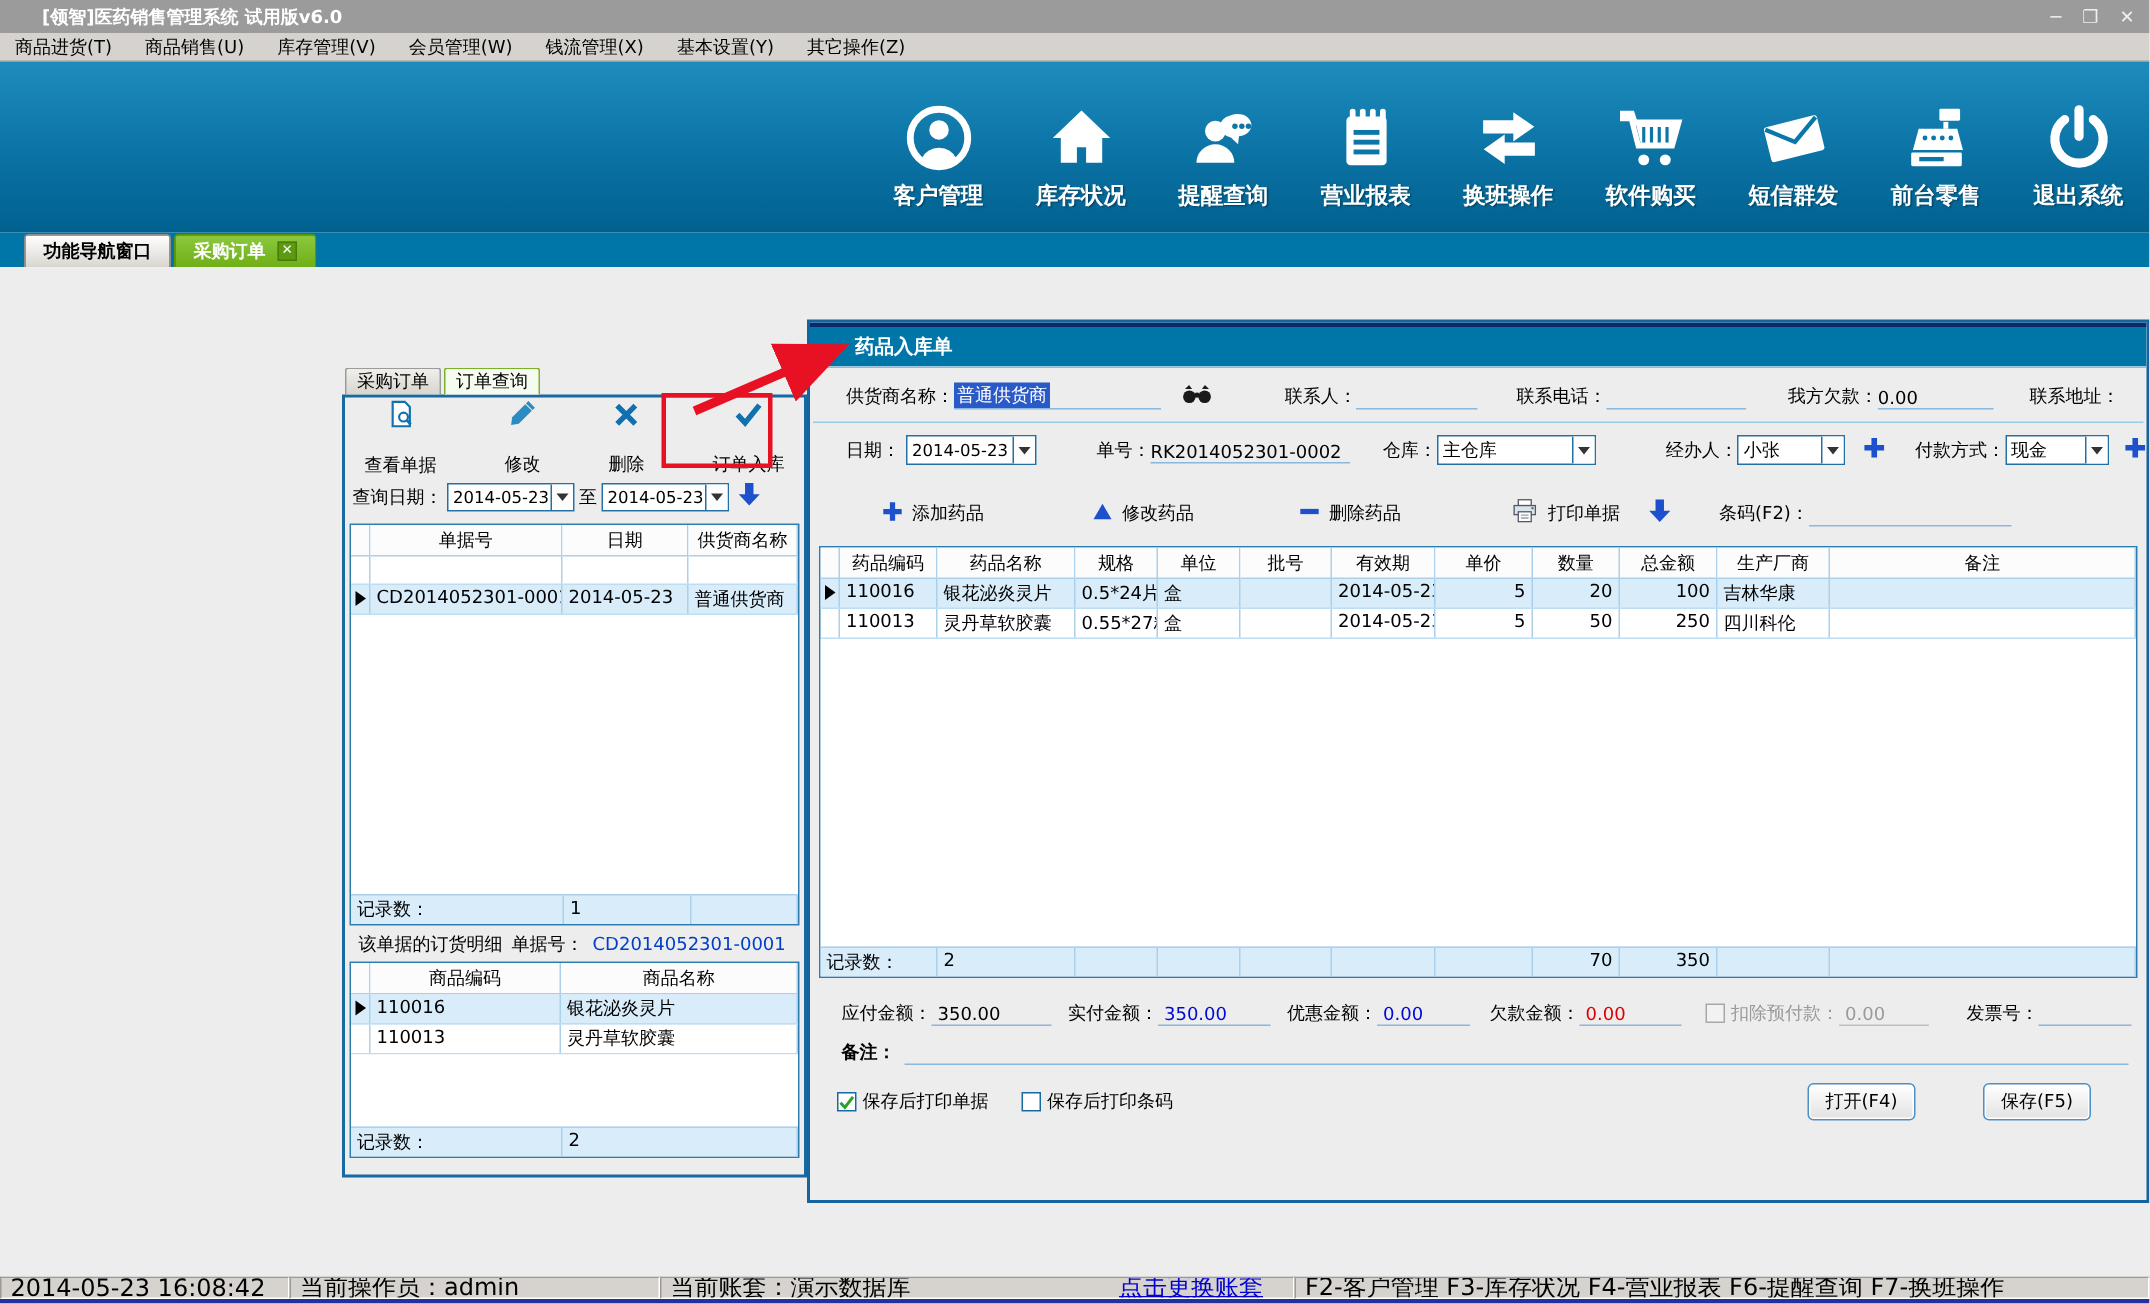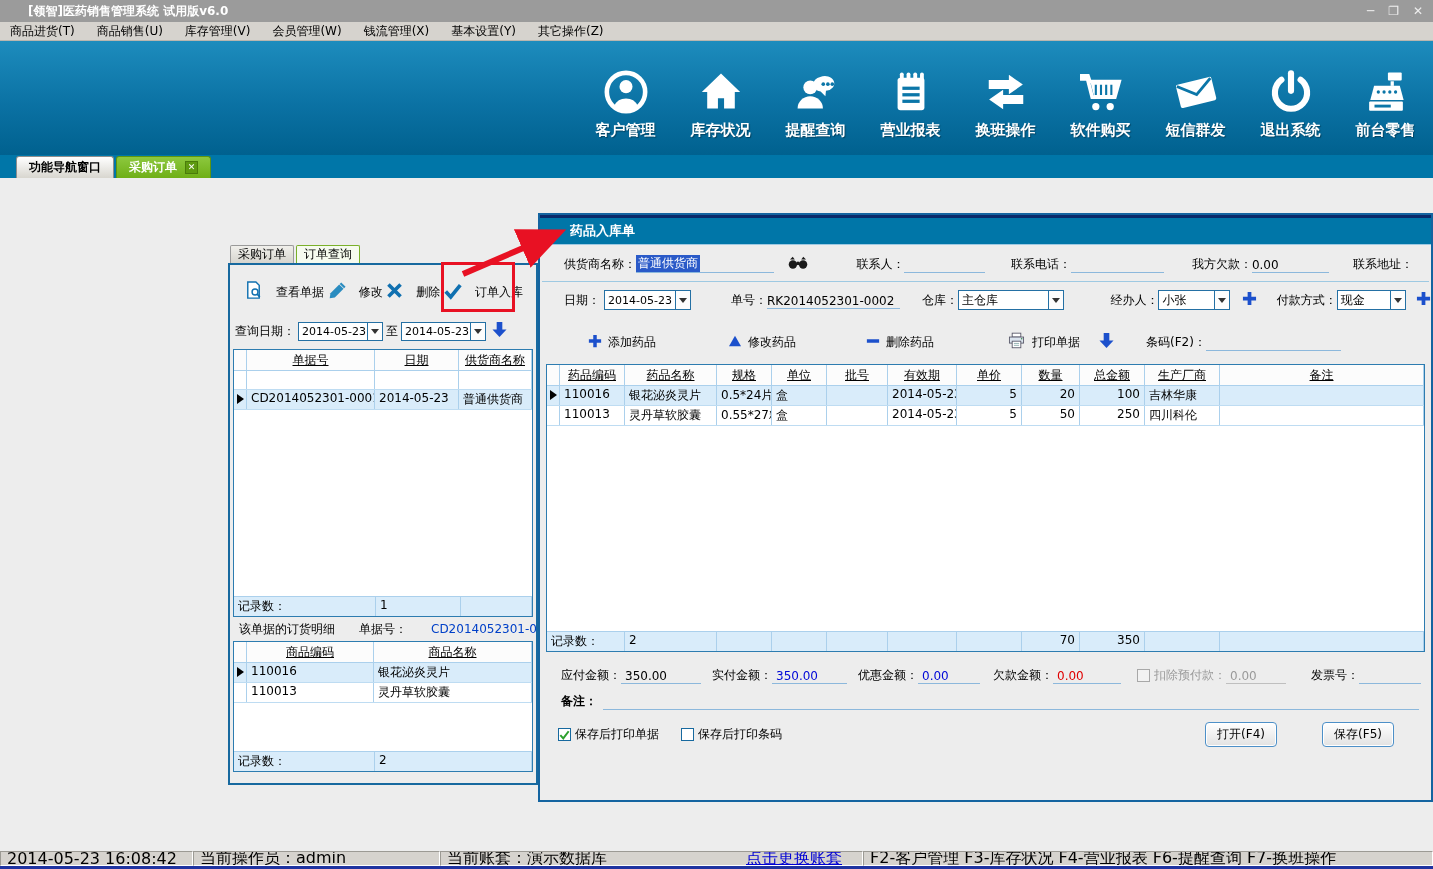--- a/index.html
+++ b/index.html
@@ -32,50 +32,50 @@
   .main { position:relative; height:673px; background:#ededed; overflow:hidden; }
 
   
   .lpanel { position:absolute; left:228px; top:67px; width:310px; height:540px; }
   .lp-tabs { height:18px; display:flex; margin-left:2px; }
   .lp-tab { padding:0 7px; font-size:12px; line-height:16px; border:1px solid #9a9a9a; border-bottom:none; border-radius:2px 2px 0 0; background:linear-gradient(#f0efeb,#d7d5ce); margin-right:2px; white-space:nowrap; }
   .lp-tab.active { background:#f6fbef; border-color:#7ab02a; }
   .lp-body { height:522px; border:2px solid #17699f; background:#ededed; display:flex; flex-direction:column; padding:4px 3px 0 3px; }
 
   .lp-actions { height:46px; display:flex; justify-content:space-between; padding:0 10px; }
-  .lp-btn { display:flex; flex-direction:row; align-items:center; justify-content:center; gap:12px; }
+  .lp-btn { display:flex; flex-direction:column; align-items:center; justify-content:center; gap:12px; }
   .lp-btn .blabel { font-size:12px; }
 
   .lp-daterow { height:28px; display:flex; align-items:center; gap:3px; margin:2px 0 4px 2px; white-space:nowrap; }
 
   .combo { display:inline-flex; align-items:center; border:1px solid #2470a4; background:#fff; height:20px; }
   .combo.small { height:19px; }
   .combo .ctxt { padding:0 3px; flex:1; font-size:11px; white-space:nowrap; overflow:hidden; }
   .combo .carr { width:15px; align-self:stretch; border-left:1px solid #2470a4; display:flex; align-items:center; justify-content:center; background:#fdfdfd; }
   .tri-down { width:0; height:0; border-left:4px solid transparent; border-right:4px solid transparent; border-top:5px solid #333; }
 
   .tbl { border:1px solid #2d7cb0; background:#fff; display:flex; flex-direction:column; overflow:hidden; }
   .orders-tbl { height:268px; }
   .detail-tbl { height:131px; margin-bottom:2px; }
   .grid { display:grid; }
   .orders-grid { grid-template-columns:13px 128px 84px 1fr; }
   .orders-foot { grid-template-columns:142px 85px 1fr; }
   .detail-grid { grid-template-columns:13px 127px 1fr; }
   .detail-foot { grid-template-columns:141px 1fr; }
   .c { border-right:1px solid #abd0ec; padding:1px 4px; white-space:nowrap; overflow:hidden; font-size:12px; }
-  .hdr .c { border-bottom:1px solid #abd0ec; text-align:center; background:#fcfcfc; padding-top:2px;text-decoration:underline; }
+  .hdr .c { border-bottom:1px solid #abd0ec; text-align:center; background:#fcfcfc; padding-top:2px; }
   .hdr { min-height:21px; }
   .row { border-bottom:1px solid #bedcf2; min-height:19px; }
   .row.sel { background:#d9ecfa; }
   .filler { flex:1; background:#fff; }
   .foot { background:#d9ecfa; border-top:1px solid #abd0ec; min-height:17px; }
   .mark { position:relative; }
   .mark::after { content:""; position:absolute; left:3px; top:4px; width:0; height:0; border-left:7px solid #000; border-top:5px solid transparent; border-bottom:5px solid transparent; }
 
-  .lp-section { height:24px; display:flex; align-items:center; gap:24px; padding-left:6px; white-space:nowrap; }
+  .lp-section { height:24px; display:flex; align-items:center; gap:6px; padding-left:6px; white-space:nowrap; }
   .link-blue { color:#0040c8; }
 
   
   .dialog { position:absolute; left:538px; top:35px; width:895px; height:589px; border:2px solid #1464a0; background:#ededed; overflow:hidden; display:flex; flex-direction:column; }
   .dlg-title { height:30px; background:#0076a8; border-top:3px solid #0a2a6a; border-bottom:1px solid #9ec9e2; color:#fff; font-weight:bold; font-size:13px; display:flex; align-items:center; padding-left:30px; flex:none; }
   .dlg-sep { height:1px; background:#9ec9e2; margin:0 2px; flex:none; }
   .frow { display:flex; align-items:center; white-space:nowrap; flex:none; }
   .supplier-row { margin:10px 10px 8px 24px; }
   .info-row { margin:8px 0 0 24px; }
   .ufield { border-bottom:1px solid #8cb8dc; height:18px; display:inline-flex; align-items:flex-end; }
@@ -226,44 +226,44 @@
           <g transform="rotate(-14 12 12)">
             <rect x="2.5" y="6" width="19" height="12.5" rx="1" fill="#fff"></rect>
             <path d="M3 6.8 12 13.4 21 6.8" fill="none" stroke="#0b76a8" stroke-width="1.5"></path>
           </g>
         </svg>
     </span>
     <span class="tlabel">短信群发</span>
   </div>
   <div class="tool-item">
     <span class="ticon">
-      <svg viewBox="0 0 24 24" width="46" height="46">
-          <path d="M12 2.2 v9.2" stroke="#fff" stroke-width="3.2" stroke-linecap="round" fill="none"></path>
-          <path d="M7 5.6 a8.4 8.4 0 1 0 10 0" fill="none" stroke="#fff" stroke-width="3.2" stroke-linecap="round"></path>
-        </svg>
-    </span>
-    <span class="tlabel">退出系统</span>
-  </div>
-  <div class="tool-item">
-    <span class="ticon">
       <svg viewBox="0 0 24 24" width="46" height="46" fill="#fff">
           <rect x="13" y="1.8" width="7.2" height="4.2" rx=".5"></rect>
           <rect x="14.4" y="6.4" width="1.7" height="2.4"></rect>
           <path d="M5.8 8.8 h13.4 l2 7.4 H3.8z"></path>
           <g fill="#0b76a8">
             <circle cx="8" cy="12" r=".85"></circle>
             <circle cx="11" cy="12" r=".85"></circle>
             <circle cx="14" cy="12" r=".85"></circle>
             <circle cx="17" cy="12" r=".85"></circle>
           </g>
           <rect x="3.2" y="17" width="17.6" height="4.8" rx=".5"></rect>
           <rect x="6" y="18.6" width="8.5" height="1.5" fill="#0b76a8"></rect>
         </svg>
     </span>
     <span class="tlabel">前台零售</span>
+  </div>
+  <div class="tool-item">
+    <span class="ticon">
+      <svg viewBox="0 0 24 24" width="46" height="46">
+          <path d="M12 2.2 v9.2" stroke="#fff" stroke-width="3.2" stroke-linecap="round" fill="none"></path>
+          <path d="M7 5.6 a8.4 8.4 0 1 0 10 0" fill="none" stroke="#fff" stroke-width="3.2" stroke-linecap="round"></path>
+        </svg>
+    </span>
+    <span class="tlabel">退出系统</span>
   </div>
 </div>
 
 <div class="tabbar">
   <div class="doc-tab inactive">
     <span>功能导航窗口</span>
   </div>
   <div class="doc-tab active">
     <span>采购订单</span>
     <span class="tab-close">✕</span>

